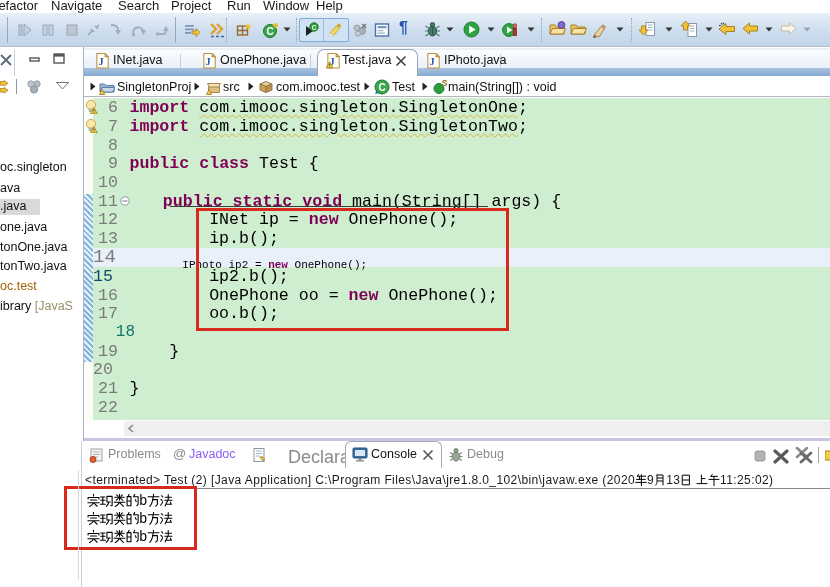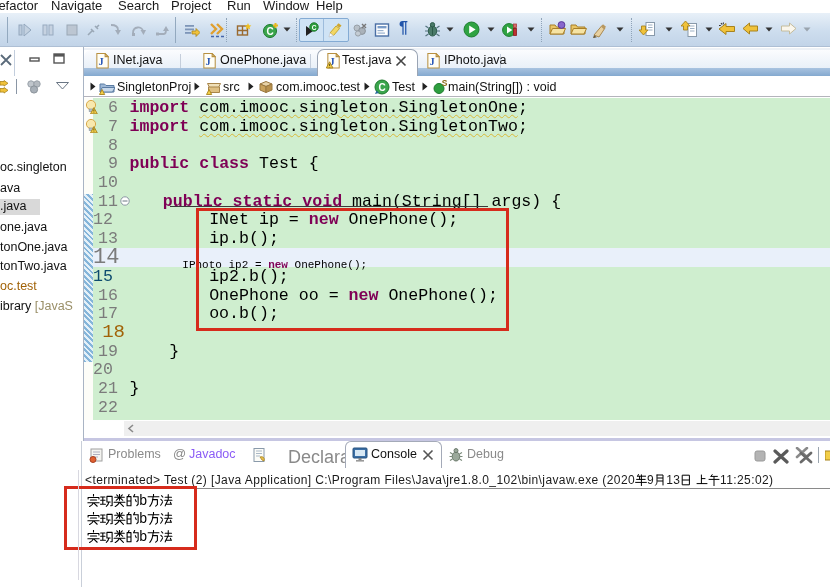--- a/index.html
+++ b/index.html
@@ -312,27 +312,27 @@
         <rect x="5.2" y="10" width="3.6" height="2.6" fill="#b8c4cc" stroke="#8a98a2" stroke-width="0.7"></rect>
         <path d="M6.5,14.8 l3.4,-6.2 3.4,6.2 z" fill="#f2ce48" stroke="#a8831d" stroke-width="0.9"></path>
         <path d="M9.9,10.5 v2 m0,0.8 v0.5" stroke="#5a4a10" stroke-width="0.9"></path>
       </svg>
 <div class="a mono" style="left:9px;top:0px;width:25px;height:19px;font-size:16.6px;line-height:19px;color:#7b7b7b;text-align:right">6</div>
 <div class="a mono" style="left:9px;top:19px;width:25px;height:19px;font-size:16.6px;line-height:19px;color:#7b7b7b;text-align:right">7</div>
 <div class="a mono" style="left:9px;top:38px;width:25px;height:19px;font-size:16.6px;line-height:19px;color:#7b7b7b;text-align:right">8</div>
 <div class="a mono" style="left:9px;top:56px;width:25px;height:19px;font-size:16.6px;line-height:19px;color:#7b7b7b;text-align:right">9</div>
 <div class="a mono" style="left:9px;top:75px;width:25px;height:19px;font-size:16.6px;line-height:19px;color:#7b7b7b;text-align:right">10</div>
 <div class="a mono" style="left:9px;top:94px;width:25px;height:19px;font-size:16.6px;line-height:19px;color:#7b7b7b;text-align:right">11</div>
-<div class="a mono" style="left:9px;top:112px;width:25px;height:19px;font-size:16.6px;line-height:19px;color:#7b7b7b;text-align:left">12</div>
+<div class="a mono" style="left:9px;top:112px;width:25px;height:19px;font-size:16.6px;line-height:19px;color:#7b7b7b;text-align:right">12</div>
 <div class="a mono" style="left:9px;top:131px;width:25px;height:19px;font-size:16.6px;line-height:19px;color:#7b7b7b;text-align:right">13</div>
-<div class="a mono" style="left:9px;top:150px;width:25px;height:19px;font-size:22px;line-height:19px;color:#7b7b7b;text-align:center">14</div>
+<div class="a mono" style="left:9px;top:150px;width:25px;height:19px;font-size:19px;line-height:19px;color:#7b7b7b;text-align:left">14</div>
 <div class="a mono" style="left:9px;top:169px;width:25px;height:19px;font-size:16.6px;line-height:19px;color:#0c4a6e;text-align:left">15</div>
 <div class="a mono" style="left:9px;top:188px;width:25px;height:19px;font-size:16.6px;line-height:19px;color:#7b7b7b;text-align:right">16</div>
 <div class="a mono" style="left:9px;top:206px;width:25px;height:19px;font-size:16.6px;line-height:19px;color:#7b7b7b;text-align:right">17</div>
-<div class="a mono" style="left:16px;top:225px;width:25px;height:19px;font-size:19px;line-height:19px;color:#a16207;text-align:right">18</div>
+<div class="a mono" style="left:26px;top:225px;width:25px;height:19px;font-size:16px;line-height:19px;color:#0f766e;text-align:right">18</div>
 <div class="a mono" style="left:9px;top:244px;width:25px;height:19px;font-size:16.6px;line-height:19px;color:#7b7b7b;text-align:right">19</div>
 <div class="a mono" style="left:9px;top:262px;width:25px;height:19px;font-size:16.6px;line-height:19px;color:#7b7b7b;text-align:left">20</div>
 <div class="a mono" style="left:9px;top:281px;width:25px;height:19px;font-size:16.6px;line-height:19px;color:#7b7b7b;text-align:right">21</div>
 <div class="a mono" style="left:9px;top:300px;width:25px;height:19px;font-size:16.6px;line-height:19px;color:#7b7b7b;text-align:right">22</div>
 <svg class="a" style="left:36px;top:98px" width="10" height="10" viewBox="0 0 10 10">
         <circle cx="5" cy="5" r="4.2" fill="#fff" stroke="#8a96a2"></circle>
         <path d="M2.5,5 h5" stroke="#6a7682"></path>
       </svg>
 <pre class="a mono" style="left:45.5px;top:0px;font-size:16.6px;line-height:19px;color:#000;margin:0"><b style="color:#7f0055">import</b> <span style="text-decoration:underline wavy #d8b83a 1px;text-underline-offset:2px">com.imooc.singleton.SingletonOne</span>;</pre>
 <pre class="a mono" style="left:45.5px;top:19px;font-size:16.6px;line-height:19px;color:#000;margin:0"><b style="color:#7f0055">import</b> <span style="text-decoration:underline wavy #d8b83a 1px;text-underline-offset:2px">com.imooc.singleton.SingletonTwo</span>;</pre>

